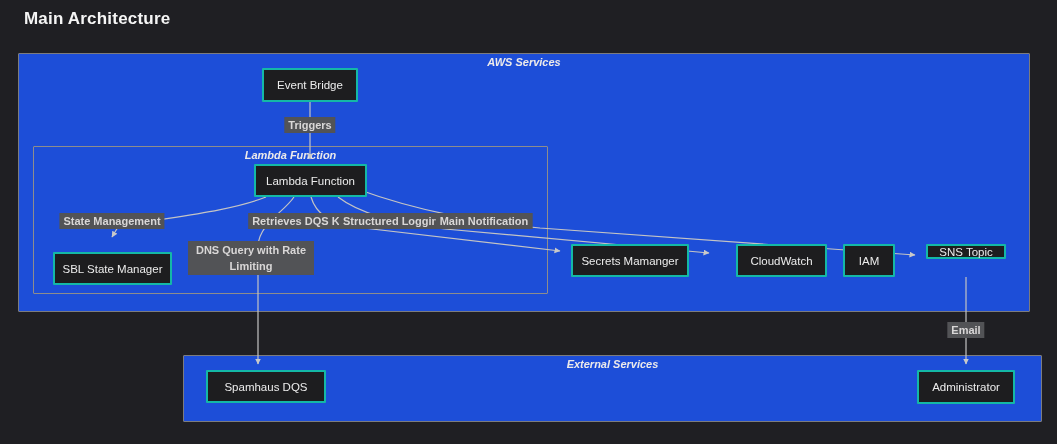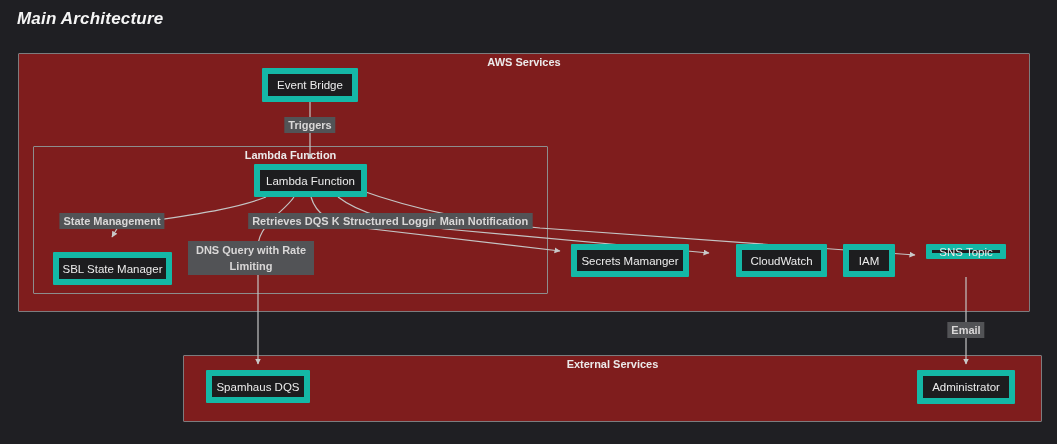--- a/index.html
+++ b/index.html
@@ -3,33 +3,33 @@
 <meta charset="utf-8">
 <style>
   html,body{margin:0;padding:0;background:#1f1f23;}
   .canvas{
     position:relative;width:1057px;height:444px;overflow:hidden;
     background:#1f1f23;
     font-family:"Liberation Sans","DejaVu Sans",sans-serif;
     color:#e9e9e9;
   }
   .page-title{
-    position:absolute;left:17px;top:9px;
-    font-size:17px;font-weight:bold;color:#f5f5f5;letter-spacing:.2px;font-style:italic;
+    position:absolute;left:24px;top:9px;
+    font-size:17px;font-weight:bold;color:#f5f5f5;letter-spacing:.2px;
   }
   .group{
-    position:absolute;background:#7f1d1d;border:1px solid #7c7c7e;border-radius:1px;
+    position:absolute;background:#1d4ed8;border:1px solid #7c7c7e;border-radius:1px;font-style:italic;
   }
   .group-label{
     position:absolute;top:2px;left:0;width:100%;text-align:center;
     font-size:11px;font-weight:600;color:#eceaea;
   }
   .edges{position:absolute;left:0;top:0;pointer-events:none;}
   .node{
-    position:absolute;background:#1d1d1f;border:6px solid #14b8a6;
+    position:absolute;background:#1d1d1f;border:2px solid #14b8a6;
     display:flex;align-items:center;justify-content:center;text-align:center;
     font-size:11.5px;color:#ececec;box-sizing:border-box;border-radius:1px;
   }
   .chip{
     position:absolute;transform:translate(-50%,-50%);
     background:#525356;color:#d9d7d7;font-size:11px;font-weight:600;
     padding:1px 4px;white-space:nowrap;line-height:14px;
   }
   .chip.wrap{white-space:normal;text-align:center;width:118px;line-height:16px;}
 </style>
@@ -75,16 +75,16 @@
   <div class="chip wrap" style="left:251px;top:258px;">DNS Query with Rate Limiting</div>
   <div class="chip" style="left:966px;top:330px;">Email</div>
 
   <div class="node" style="left:262px;top:68px;width:96px;height:34px;">Event Bridge</div>
   <div class="node" style="left:254px;top:164px;width:113px;height:33px;">Lambda Function</div>
   <div class="node" style="left:53px;top:252px;width:119px;height:33px;">SBL State Manager</div>
   <div class="node" style="left:571px;top:244px;width:118px;height:33px;">Secrets Mamanger</div>
   <div class="node" style="left:720px;top:244px;width:91px;height:33px;margin-left:16px;">CloudWatch</div>
   <div class="node" style="left:843px;top:244px;width:52px;height:33px;">IAM</div>
   <div class="node" style="left:926px;top:244px;width:80px;height:15px;">SNS Topic</div>
-  <div class="node" style="left:206px;top:370px;width:104px;height:33px;">Spamhaus DQS</div>
+  <div class="node" style="left:206px;top:370px;width:120px;height:33px;">Spamhaus DQS</div>
   <div class="node" style="left:917px;top:370px;width:98px;height:34px;">Administrator</div>
 
 </div>
 
 </body></html>

